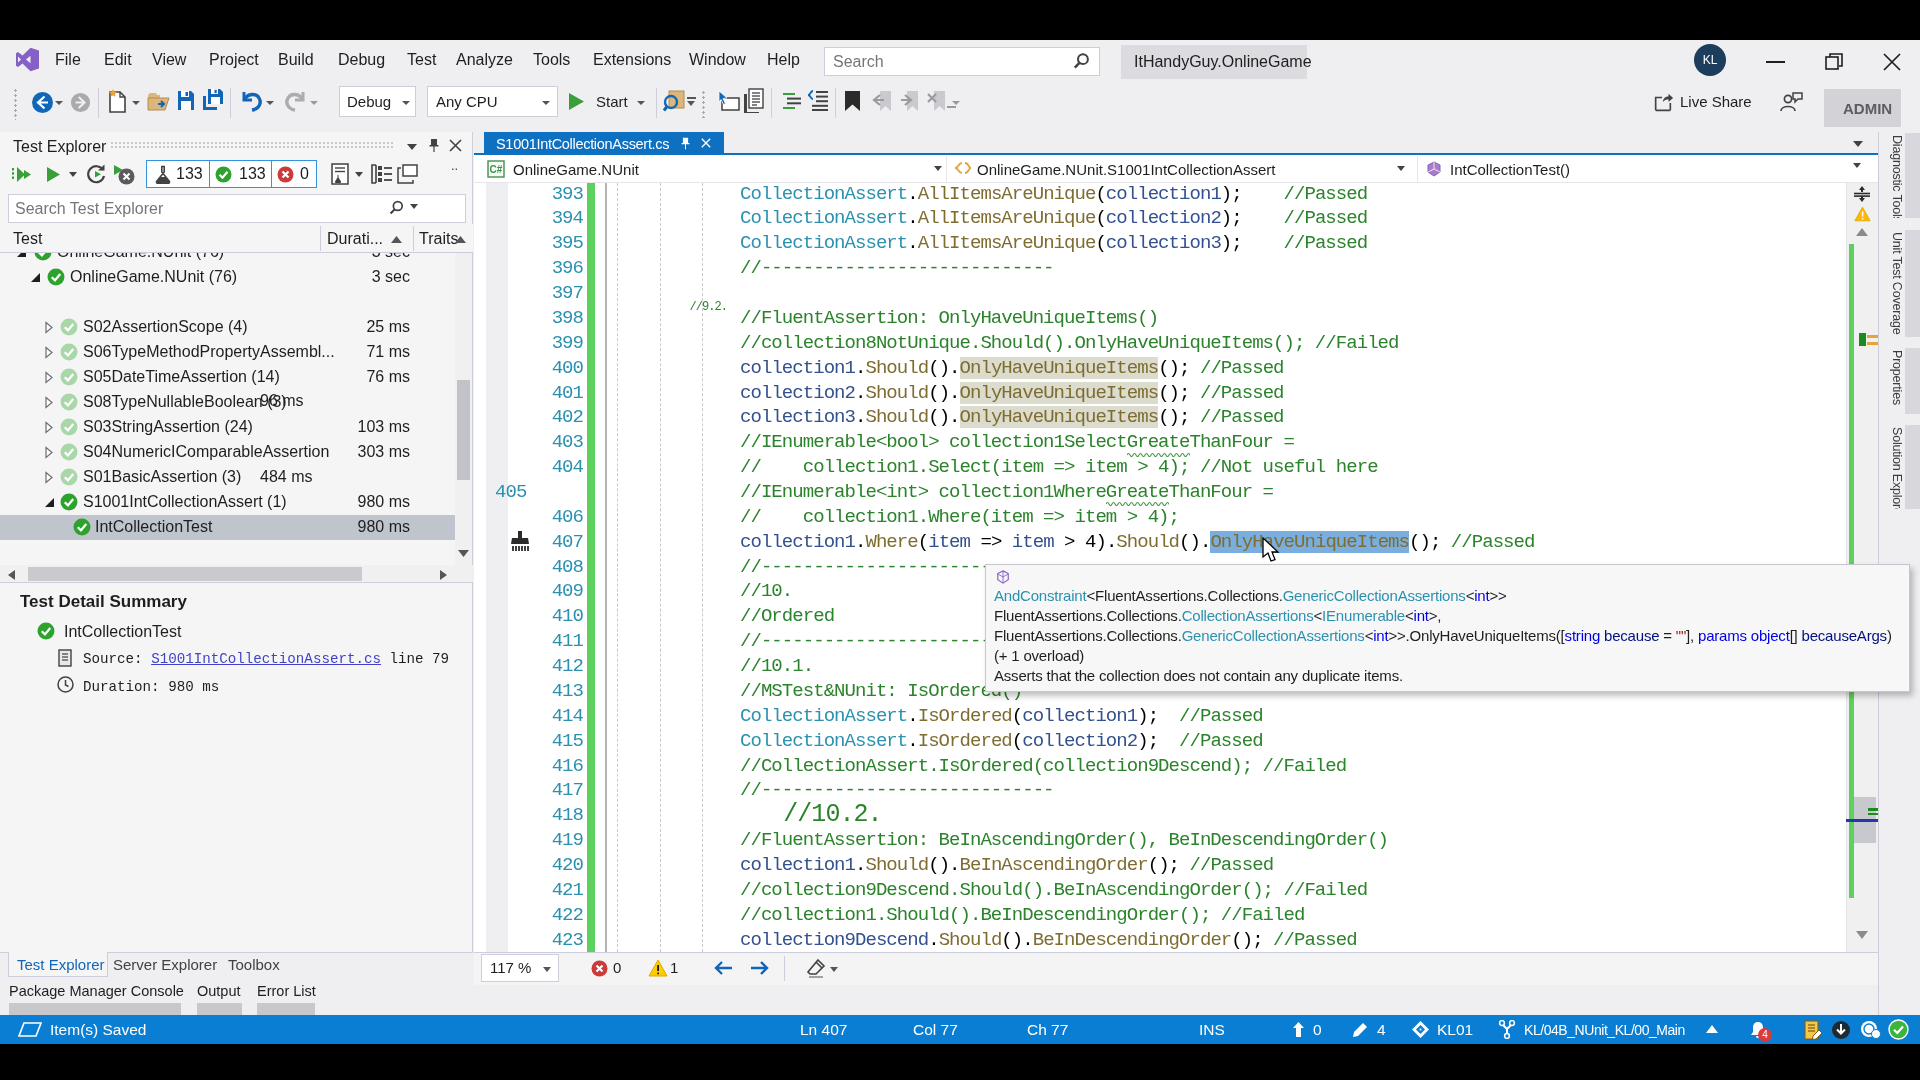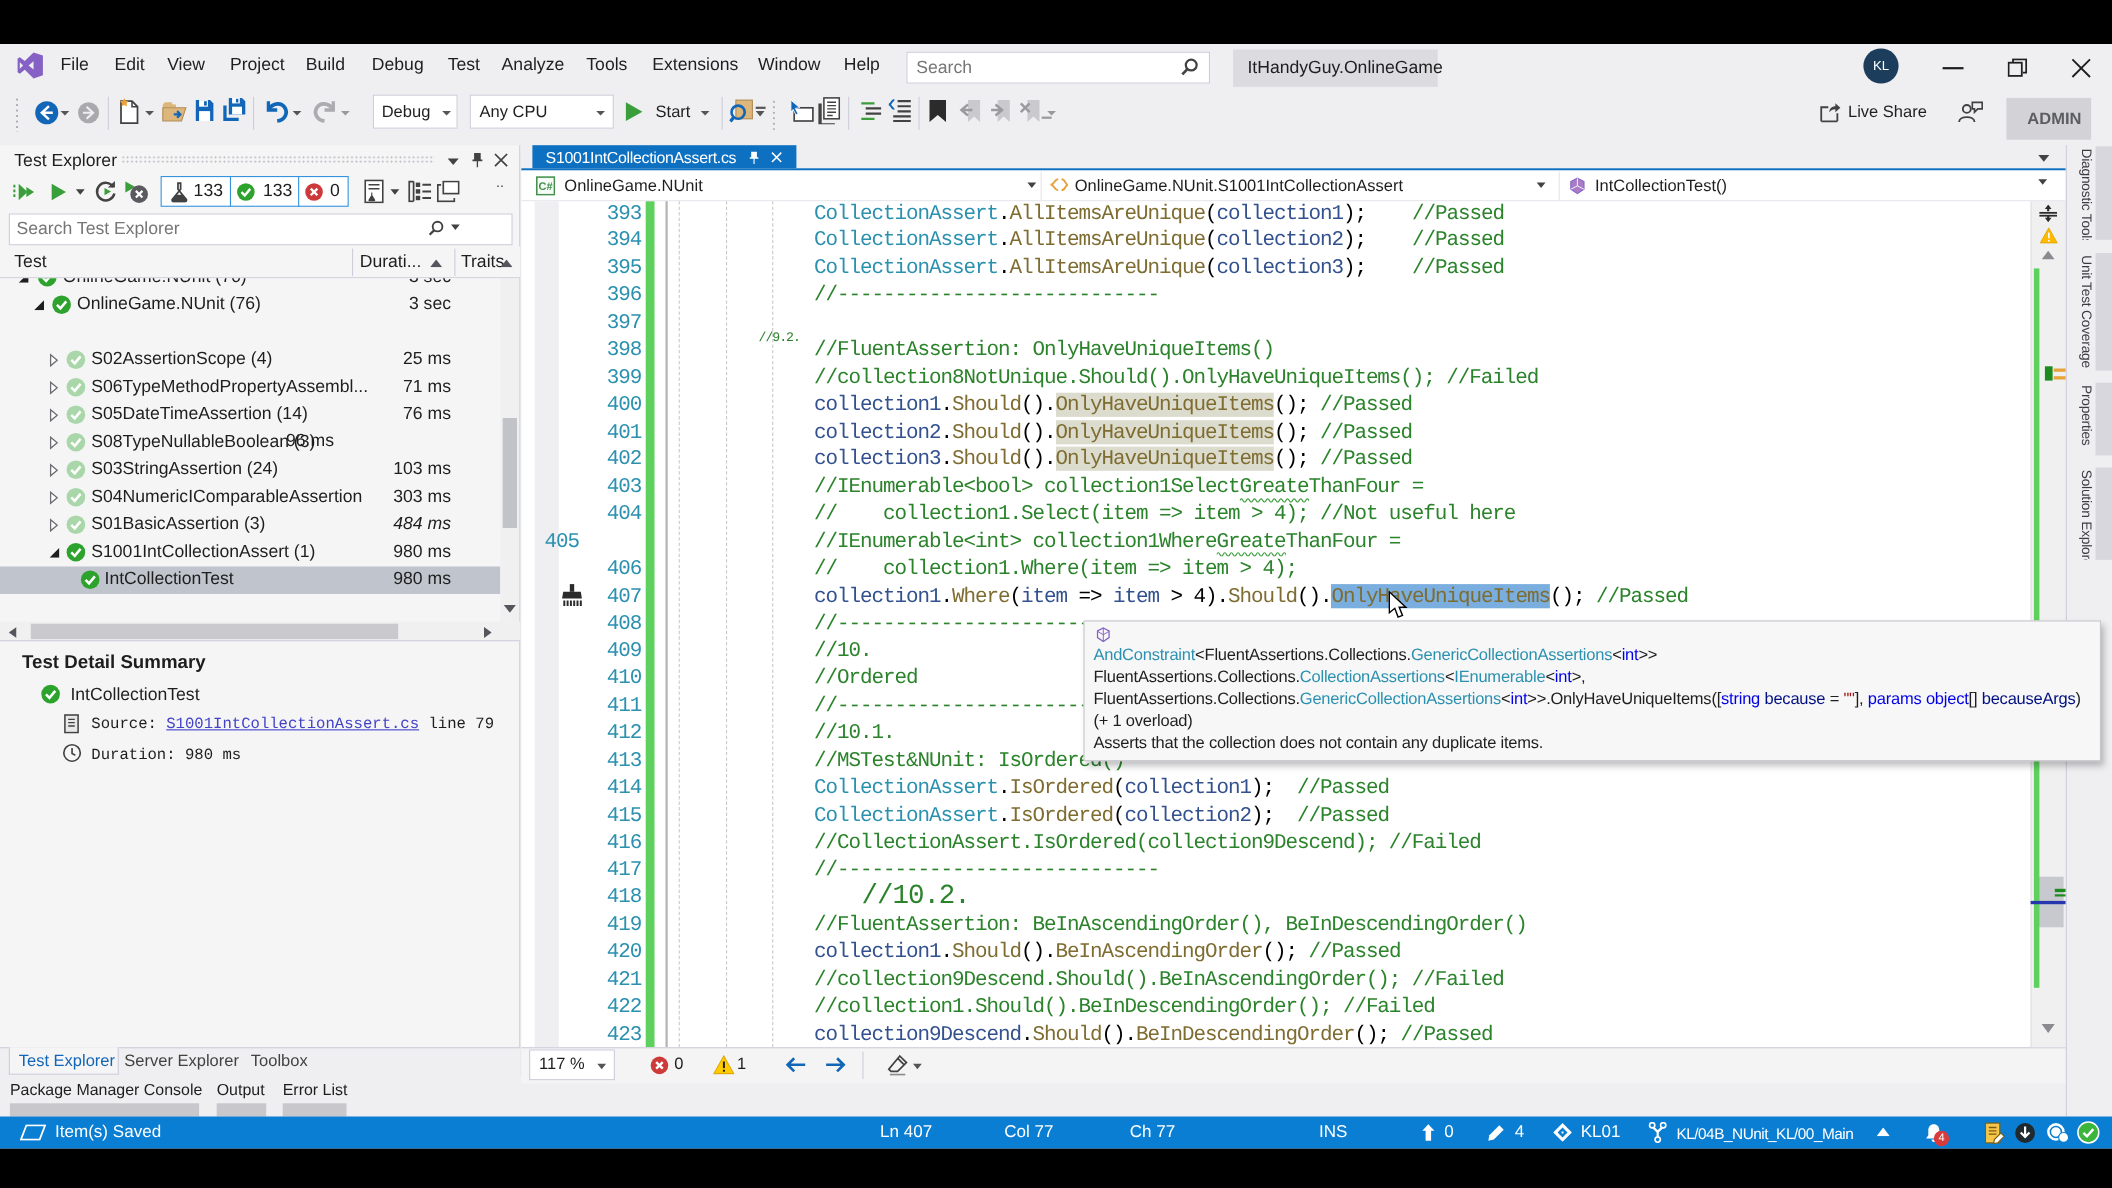--- a/index.html
+++ b/index.html
@@ -359,21 +359,21 @@
 </div>
 <div class="abs" style="left:0;top:212px;width:455px;height:25px;">
 <svg class="abs" style="left:45px;top:6px" width="8" height="13" viewBox="0 0 8 13">
         <path d="M1,1.5 L7,6.5 L1,11.5 Z" fill="#fff" stroke="#6d6d73" stroke-width="1.2"></path>
       </svg>
 <svg class="abs" style="left:60px;top:3px" width="18" height="18" viewBox="0 0 17 17">
         <circle cx="8.5" cy="8.5" r="8" fill="#A9D7A9"></circle>
         <path d="M4.5,8.7 L7.5,11.7 L12.5,5.7" stroke="#fff" stroke-width="2.2" fill="none"></path>
       </svg>
 <div class="abs" style="left:83px;top:3px;font-size:16px;color:#1e1e1e;white-space:pre;">S01BasicAssertion (3)</div>
-<div class="abs" style="left:260px;top:3px;width:150px;font-size:16px;color:#1e1e1e;text-align:right;font-style:italic;">484 ms</div>
+<div class="abs" style="left:260px;top:3px;width:150px;font-size:16px;color:#1e1e1e;">484 ms</div>
 </div>
 <div class="abs" style="left:0;top:237px;width:455px;height:25px;">
 <svg class="abs" style="left:45px;top:8px" width="9" height="9" viewBox="0 0 9 9">
         <path d="M9,0 V9 H0 Z" fill="#1e1e1e"></path>
       </svg>
 <svg class="abs" style="left:60px;top:3px" width="18" height="18" viewBox="0 0 17 17">
         <circle cx="8.5" cy="8.5" r="8" fill="#2DA32D"></circle>
         <path d="M4.5,8.7 L7.5,11.7 L12.5,5.7" stroke="#fff" stroke-width="2.2" fill="none"></path>
       </svg>
 <div class="abs" style="left:83px;top:3px;font-size:16px;color:#1e1e1e;white-space:pre;">S1001IntCollectionAssert (1)</div>

